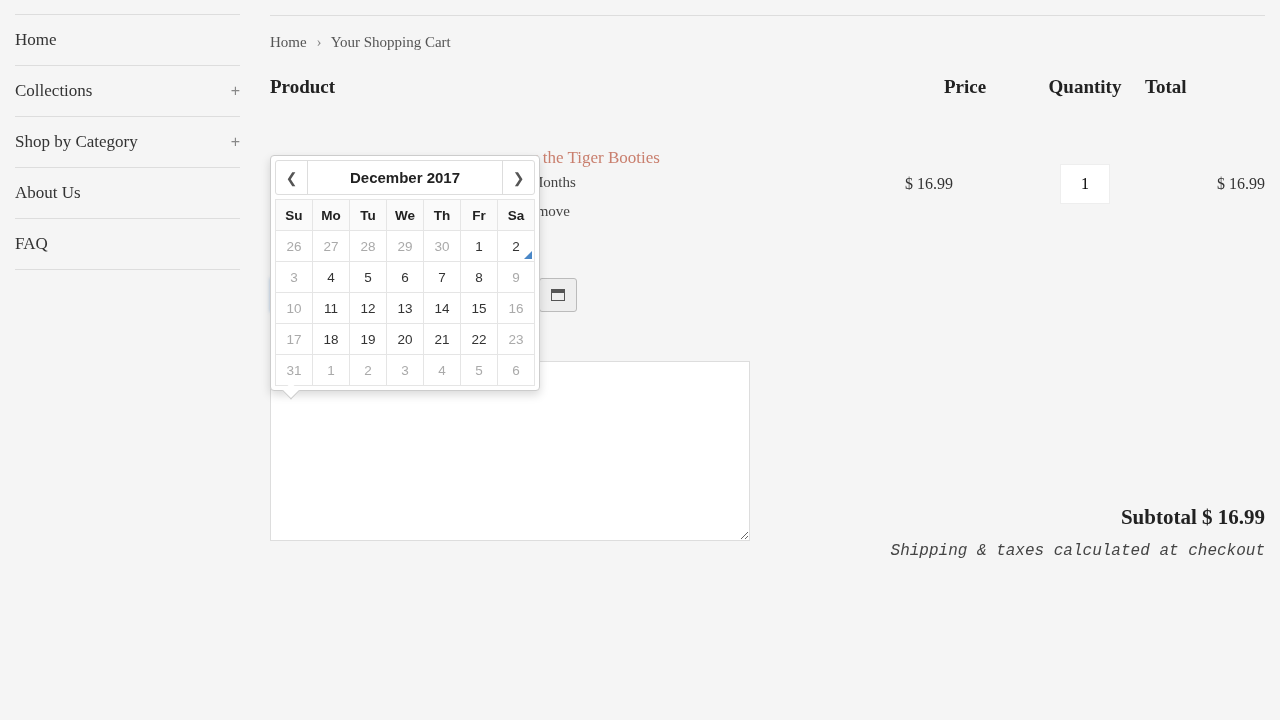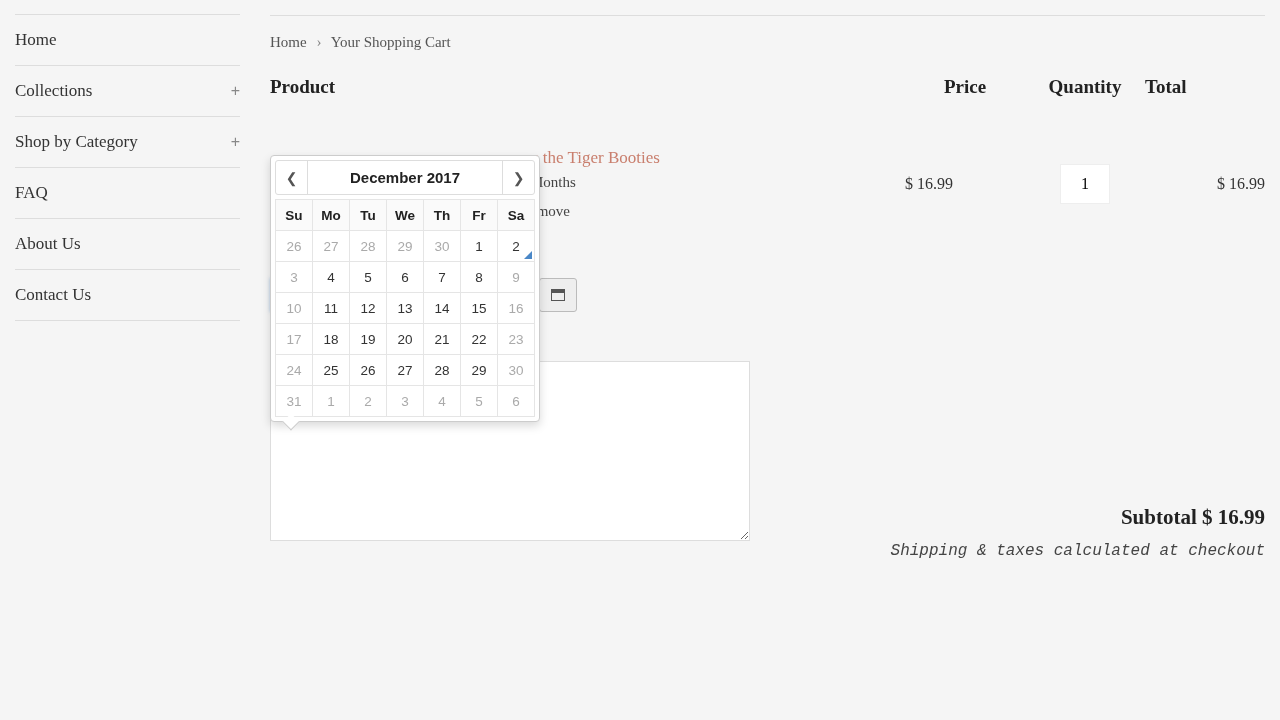--- a/index.html
+++ b/index.html
@@ -299,27 +299,24 @@
       </div>
     <div class="sidebar-item">
         <span>Collections</span>
         <span class="plus">+</span>
       </div>
     <div class="sidebar-item">
         <span>Shop by Category</span>
         <span class="plus">+</span>
       </div>
     <div class="sidebar-item">
+        <span>About Us</span>
+      </div>
+    <div class="sidebar-item">
         <span>FAQ</span>
-      </div>
-    <div class="sidebar-item">
-        <span>About Us</span>
-      </div>
-    <div class="sidebar-item">
-        <span>Contact Us</span>
       </div>
   </nav>
 
   <main class="main">
     <div class="top-divider"></div>
 
     <div class="breadcrumb">
       <span>Home</span>
       <span class="sep">›</span>
       <span>Your Shopping Cart</span>
@@ -399,29 +396,20 @@
             <tr>
               <td class="muted">17</td>
               <td>18</td>
               <td>19</td>
               <td>20</td>
               <td>21</td>
               <td>22</td>
               <td class="muted">23</td>
             </tr>
             <tr>
-              <td class="muted">24</td>
-              <td>25</td>
-              <td>26</td>
-              <td>27</td>
-              <td>28</td>
-              <td>29</td>
-              <td class="muted">30</td>
-            </tr>
-            <tr>
               <td class="muted">31</td>
               <td class="muted">1</td>
               <td class="muted">2</td>
               <td class="muted">3</td>
               <td class="muted">4</td>
               <td class="muted">5</td>
               <td class="muted">6</td>
             </tr>
           </tbody>
       </table>

